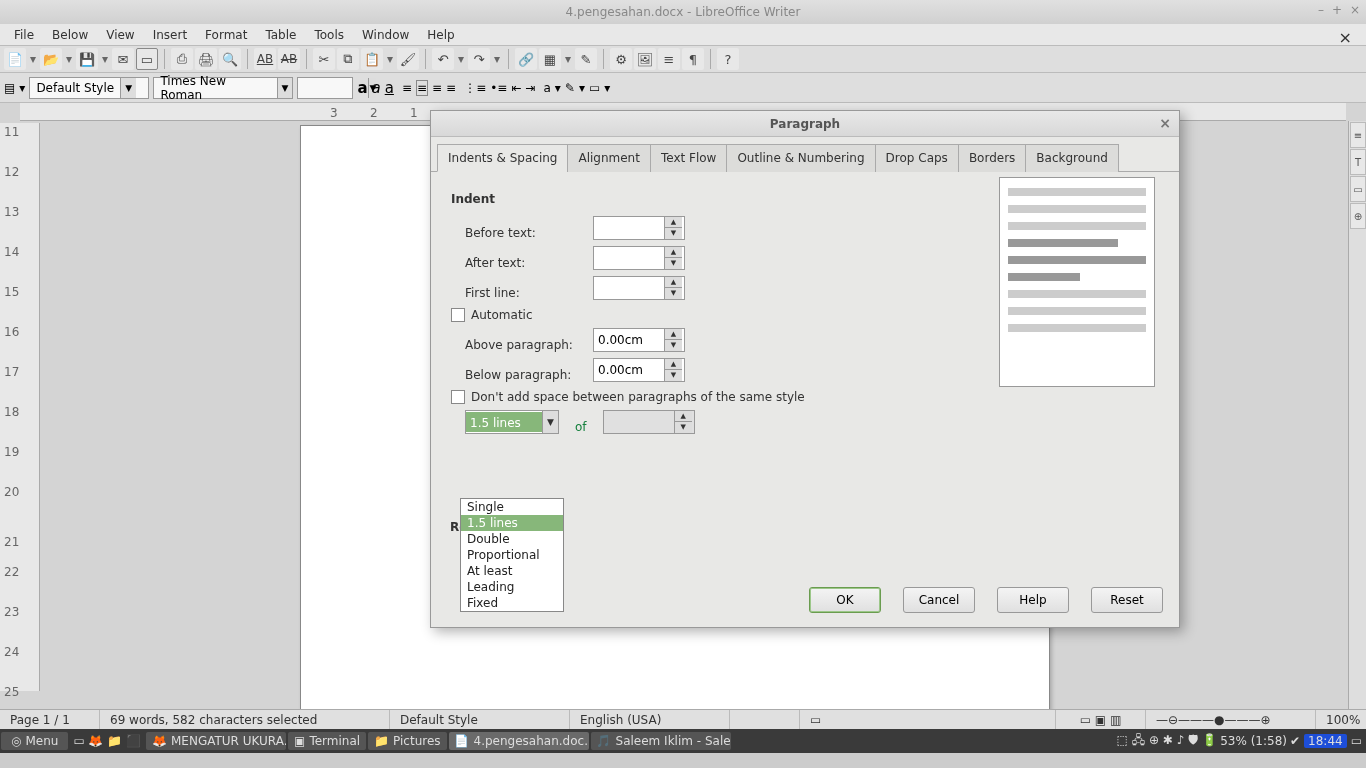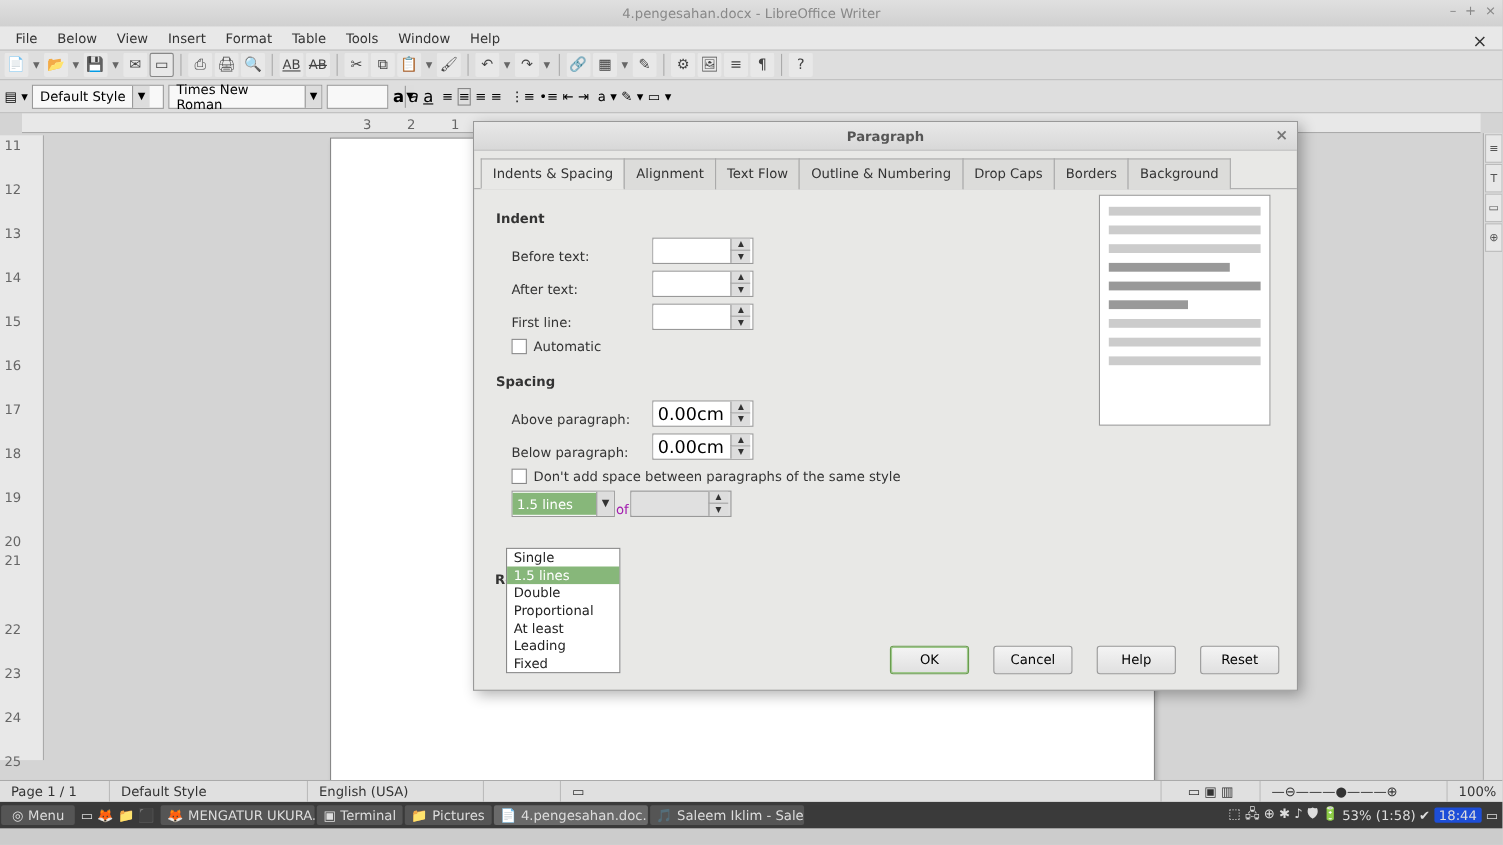--- a/index.html
+++ b/index.html
@@ -38,42 +38,42 @@
 .dialog .dlg-title{height:26px;background:linear-gradient(#e8e8e8,#d8d8d8);border-bottom:1px solid #bbb;display:flex;align-items:center;justify-content:center;color:#555;font-weight:bold;position:relative;}
 .dialog .dlg-close{position:absolute;right:8px;top:4px;color:#777;cursor:pointer;font-size:14px;}
 .dialog .tabs{display:flex;border-bottom:1px solid #aaa;padding:6px 6px 0 6px;gap:0;}
 .dialog .tab{padding:6px 10px;border:1px solid #aaa;border-bottom:none;background:#dcdcda;margin-right:-1px;color:#333;position:relative;top:1px;}
 .dialog .tab.active{background:#e8e8e6;border-bottom:1px solid #e8e8e6;}
 .dialog .body{padding:14px 20px;color:#333;}
 .section-lbl{font-weight:bold;margin:6px 0 10px 0;}
 .row{display:flex;align-items:flex-end;margin:6px 0 6px 14px;}
 .row label{width:128px;}
 .spinbox{display:flex;align-items:center;width:92px;height:24px;border:1px solid #999;background:#fff;}
-.spinbox input{border:none;width:70px;padding:2px 4px;height:20px;outline:none;font-size:16px;}
+.spinbox input{border:none;width:70px;padding:2px 4px;height:20px;outline:none;font-size:12px;}
 .spinbox .spns{width:18px;display:flex;flex-direction:column;}
 .spinbox .spns div{height:11px;background:#ddd;border-left:1px solid #999;font-size:7px;text-align:center;line-height:10px;}
 .spinbox .spns div:first-child{border-bottom:1px solid #999;}
 .spinbox.disabled{background:#e0e0e0;}
 .spinbox.disabled input{background:#e0e0e0;}
-.chk{display:flex;align-items:flex-start;gap:6px;margin-left:14px;margin-top:8px;}
+.chk{display:flex;align-items:flex-start;gap:6px;margin-top:8px;}
 .chk .box{width:14px;height:14px;border:1px solid #888;background:#fff;}
 .preview{position:absolute;right:24px;top:66px;width:156px;height:210px;border:1px solid #999;background:#fff;padding:10px 8px;}
 .preview .ln{height:8px;background:#ccc;margin-bottom:9px;}
 .preview .ln.d{background:#999;}
 .dlg-buttons{position:absolute;bottom:14px;right:16px;display:flex;gap:22px;}
 .dlg-btn{width:72px;height:26px;border:1px solid #999;background:linear-gradient(#f4f4f4,#e0e0e0);border-radius:3px;}
 .dlg-btn.default{border:1px solid #6a9c4f;box-shadow:0 0 0 1px #9cc789 inset;}
 .combo-open{position:relative;display:inline-flex;align-items:center;border:1px solid #999;background:#fff;height:24px;width:94px;}
 .combo-open .sel{flex:1;background:#87b77a;color:#fff;padding:2px 4px;height:20px;line-height:18px;}
 .combo-open .arr{width:16px;background:#ddd;height:22px;border-left:1px solid #999;text-align:center;font-size:9px;line-height:22px;}
 .dropdown{position:absolute;border:1px solid #888;background:#fff;width:104px;z-index:50;}
 .dropdown .opt{padding:1px 6px;color:#222;}
 .dropdown .opt.hl{background:#87b77a;color:#fff;}
 .hidden-re{position:absolute;left:450px;top:520px;font-weight:bold;color:#333;}
-.of-label{margin:0 1px;color:#a21caf;}
+.of-label{margin:0 16px;color:#15803d;}
 </style>
 </head>
 <body>
 
 <div class="titlebar">
   <span>4.pengesahan.docx - LibreOffice Writer</span>
   <div class="winctl">
     <span>–</span>
     <span>+</span>
     <span>×</span>
@@ -185,37 +185,38 @@
     <div style="top:2px">11</div>
     <div style="top:42px">12</div>
     <div style="top:82px">13</div>
     <div style="top:122px">14</div>
     <div style="top:162px">15</div>
     <div style="top:202px">16</div>
     <div style="top:242px">17</div>
     <div style="top:282px">18</div>
     <div style="top:322px">19</div>
     <div style="top:362px">20</div>
-    <div style="top:380px">21</div>
+    <div style="top:412px">21</div>
     <div style="top:442px">22</div>
     <div style="top:482px">23</div>
     <div style="top:522px">24</div>
     <div style="top:562px">25</div>
   </div>
   <div class="page"></div>
   <div class="sidebar">
     <div class="sidebtn">≡</div>
     <div class="sidebtn">T</div>
     <div class="sidebtn">▭</div>
     <div class="sidebtn">⊕</div>
   </div>
 </div>
 
 <div class="statusbar">
   <div class="cell" style="width:100px">Page 1 / 1</div>
+  <div class="cell" style="width:290px">69 words, 582 characters selected</div>
   <div class="cell" style="width:180px">Default Style</div>
   <div class="cell" style="width:160px">English (USA)</div>
   <div class="cell" style="width:70px"></div>
   <div class="cell" style="flex:1">▭</div>
   <div class="cell" style="width:90px;justify-content:center">▭ ▣ ▥</div>
   <div class="cell" style="width:170px">—⊖———●———⊕</div>
   <div class="cell" style="width:50px;border:none">100%</div>
 </div>
 
 <div class="taskbar">
@@ -279,21 +280,20 @@
             <div>▲</div>
             <div>▼</div>
           </div>
         </div>
     </div>
     <div class="chk">
       <div class="box"></div>
       <span>Automatic</span>
     </div>
 
-    <div class="section-lbl" style="margin-top:18px">Spacing</div>
     <div class="row">
       <label>Above paragraph:</label>
       <div class="spinbox">
           <input value="0.00cm" style="">
           <div class="spns">
             <div>▲</div>
             <div>▼</div>
           </div>
         </div>
     </div>

